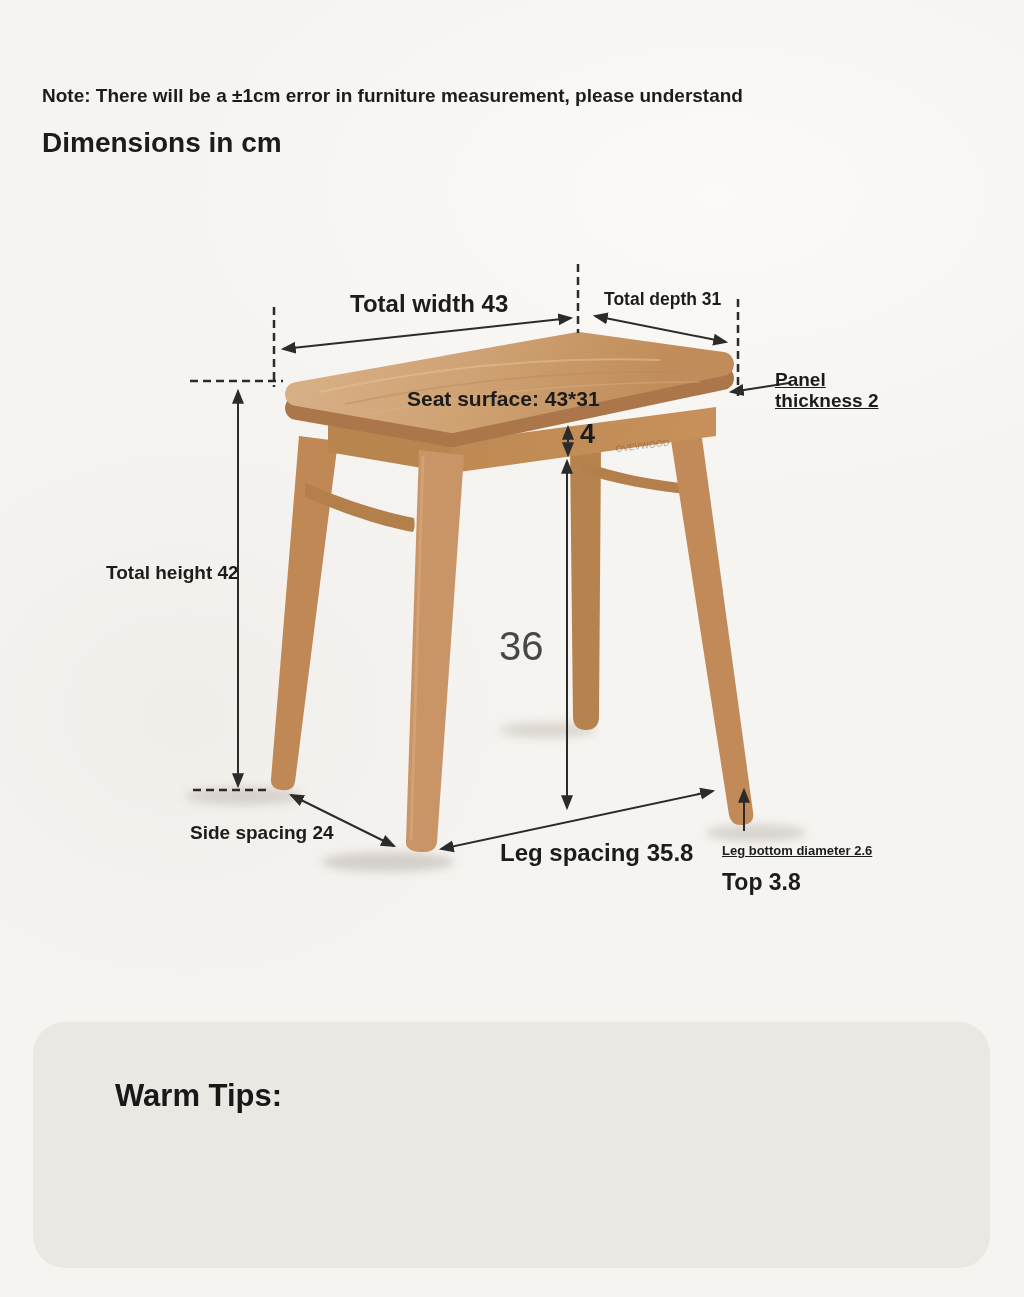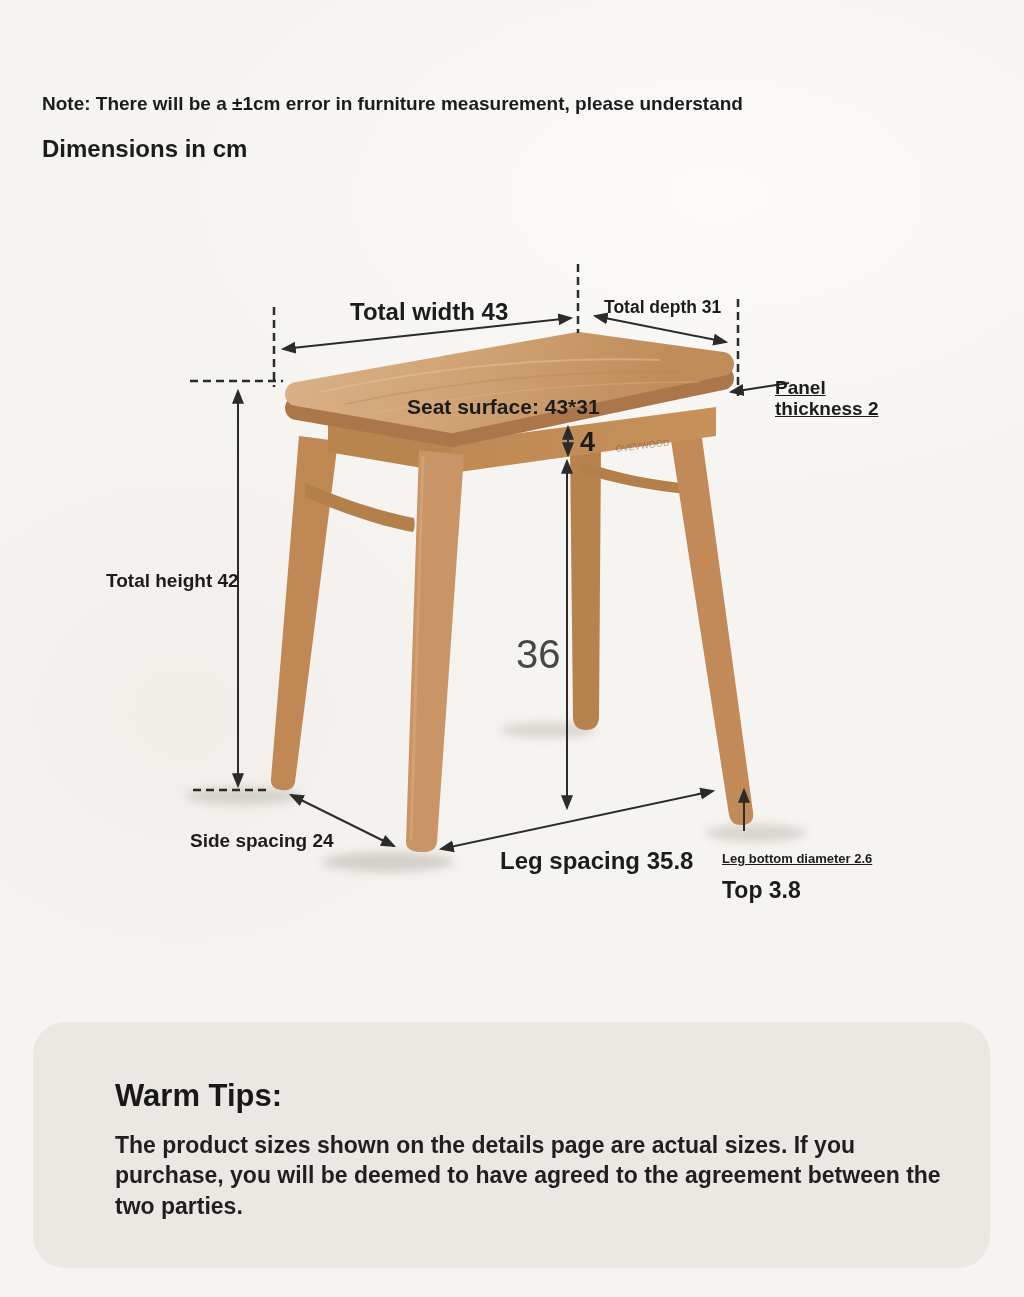--- a/index.html
+++ b/index.html
@@ -6,32 +6,32 @@
   .canvas{
     position:relative;width:1024px;height:1297px;margin:0 auto;overflow:hidden;
     background:
       radial-gradient(900px 500px at 70% 15%, #fbfaf8 0%, rgba(251,250,248,0) 60%),
       radial-gradient(700px 600px at 18% 55%, #f1eeea 0%, rgba(241,238,234,0) 55%),
       #f6f4f1;
     font-family:"Liberation Sans",sans-serif;
   }
   .lbl{
     position:absolute;font-weight:bold;color:#1c1c1c;white-space:nowrap;
-    font-family:"Liberation Sans",sans-serif;line-height:1.1;margin-top:8px;
+    font-family:"Liberation Sans",sans-serif;line-height:1.1;
   }
   .lbl.wrap{white-space:normal;text-decoration:underline;}
   #note{left:42px;top:86px;font-size:19px;}
-  #dims-title{left:42px;top:128px;font-size:24px;text-align:center;}
+  #dims-title{left:42px;top:128px;font-size:28px;text-align:center;}
   #total-width{left:350px;top:291px;font-size:24px;text-align:right;}
   #total-depth{left:604px;top:290px;font-size:17.5px;}
   #seat-surface{left:407px;top:387px;font-size:21px;}
   #panel-thickness{left:775px;top:369px;font-size:19px;width:118px;line-height:21px;}
   #apron-four{left:580px;top:420px;font-size:27px;}
   #total-height{left:106px;top:563px;font-size:19px;}
-  #leg-36{left:516px;top:624px;font-size:40px;font-weight:400;color:#474747;}
+  #leg-36{left:499px;top:624px;font-size:40px;font-weight:400;color:#474747;}
   #side-spacing{left:190px;top:823px;font-size:19px;}
   #leg-spacing{left:500px;top:840px;font-size:24px;}
   #leg-bottom-diameter{left:722px;top:844px;font-size:13px;text-decoration:underline;}
   #top-38{left:722px;top:870px;font-size:23px;}
   .tips{
     position:absolute;left:33px;top:1022px;width:957px;height:246px;
     background:#ebe7e3;border-radius:32px;text-decoration:underline;
   }
   .tips-title{
     position:absolute;left:82px;top:56px;font-size:31px;font-weight:bold;color:#181818;
@@ -119,16 +119,15 @@
   <div class="lbl" id="apron-four">4</div>
   <div class="lbl" id="total-height">Total height 42</div>
   <div class="lbl" id="leg-36">36</div>
   <div class="lbl" id="side-spacing">Side spacing 24</div>
   <div class="lbl" id="leg-spacing">Leg spacing 35.8</div>
   <div class="lbl" id="leg-bottom-diameter">Leg bottom diameter 2.6</div>
   <div class="lbl" id="top-38">Top 3.8</div>
 
   <div class="tips">
     <div class="tips-title">Warm Tips:</div>
-    <div class="tips-body">The product sizes shown on the details page are actual sizes. If you purchase, you will be deemed to have agreed to the agreement between the two parties.</div>
   </div>
 
 </div>
 
 </body></html>

